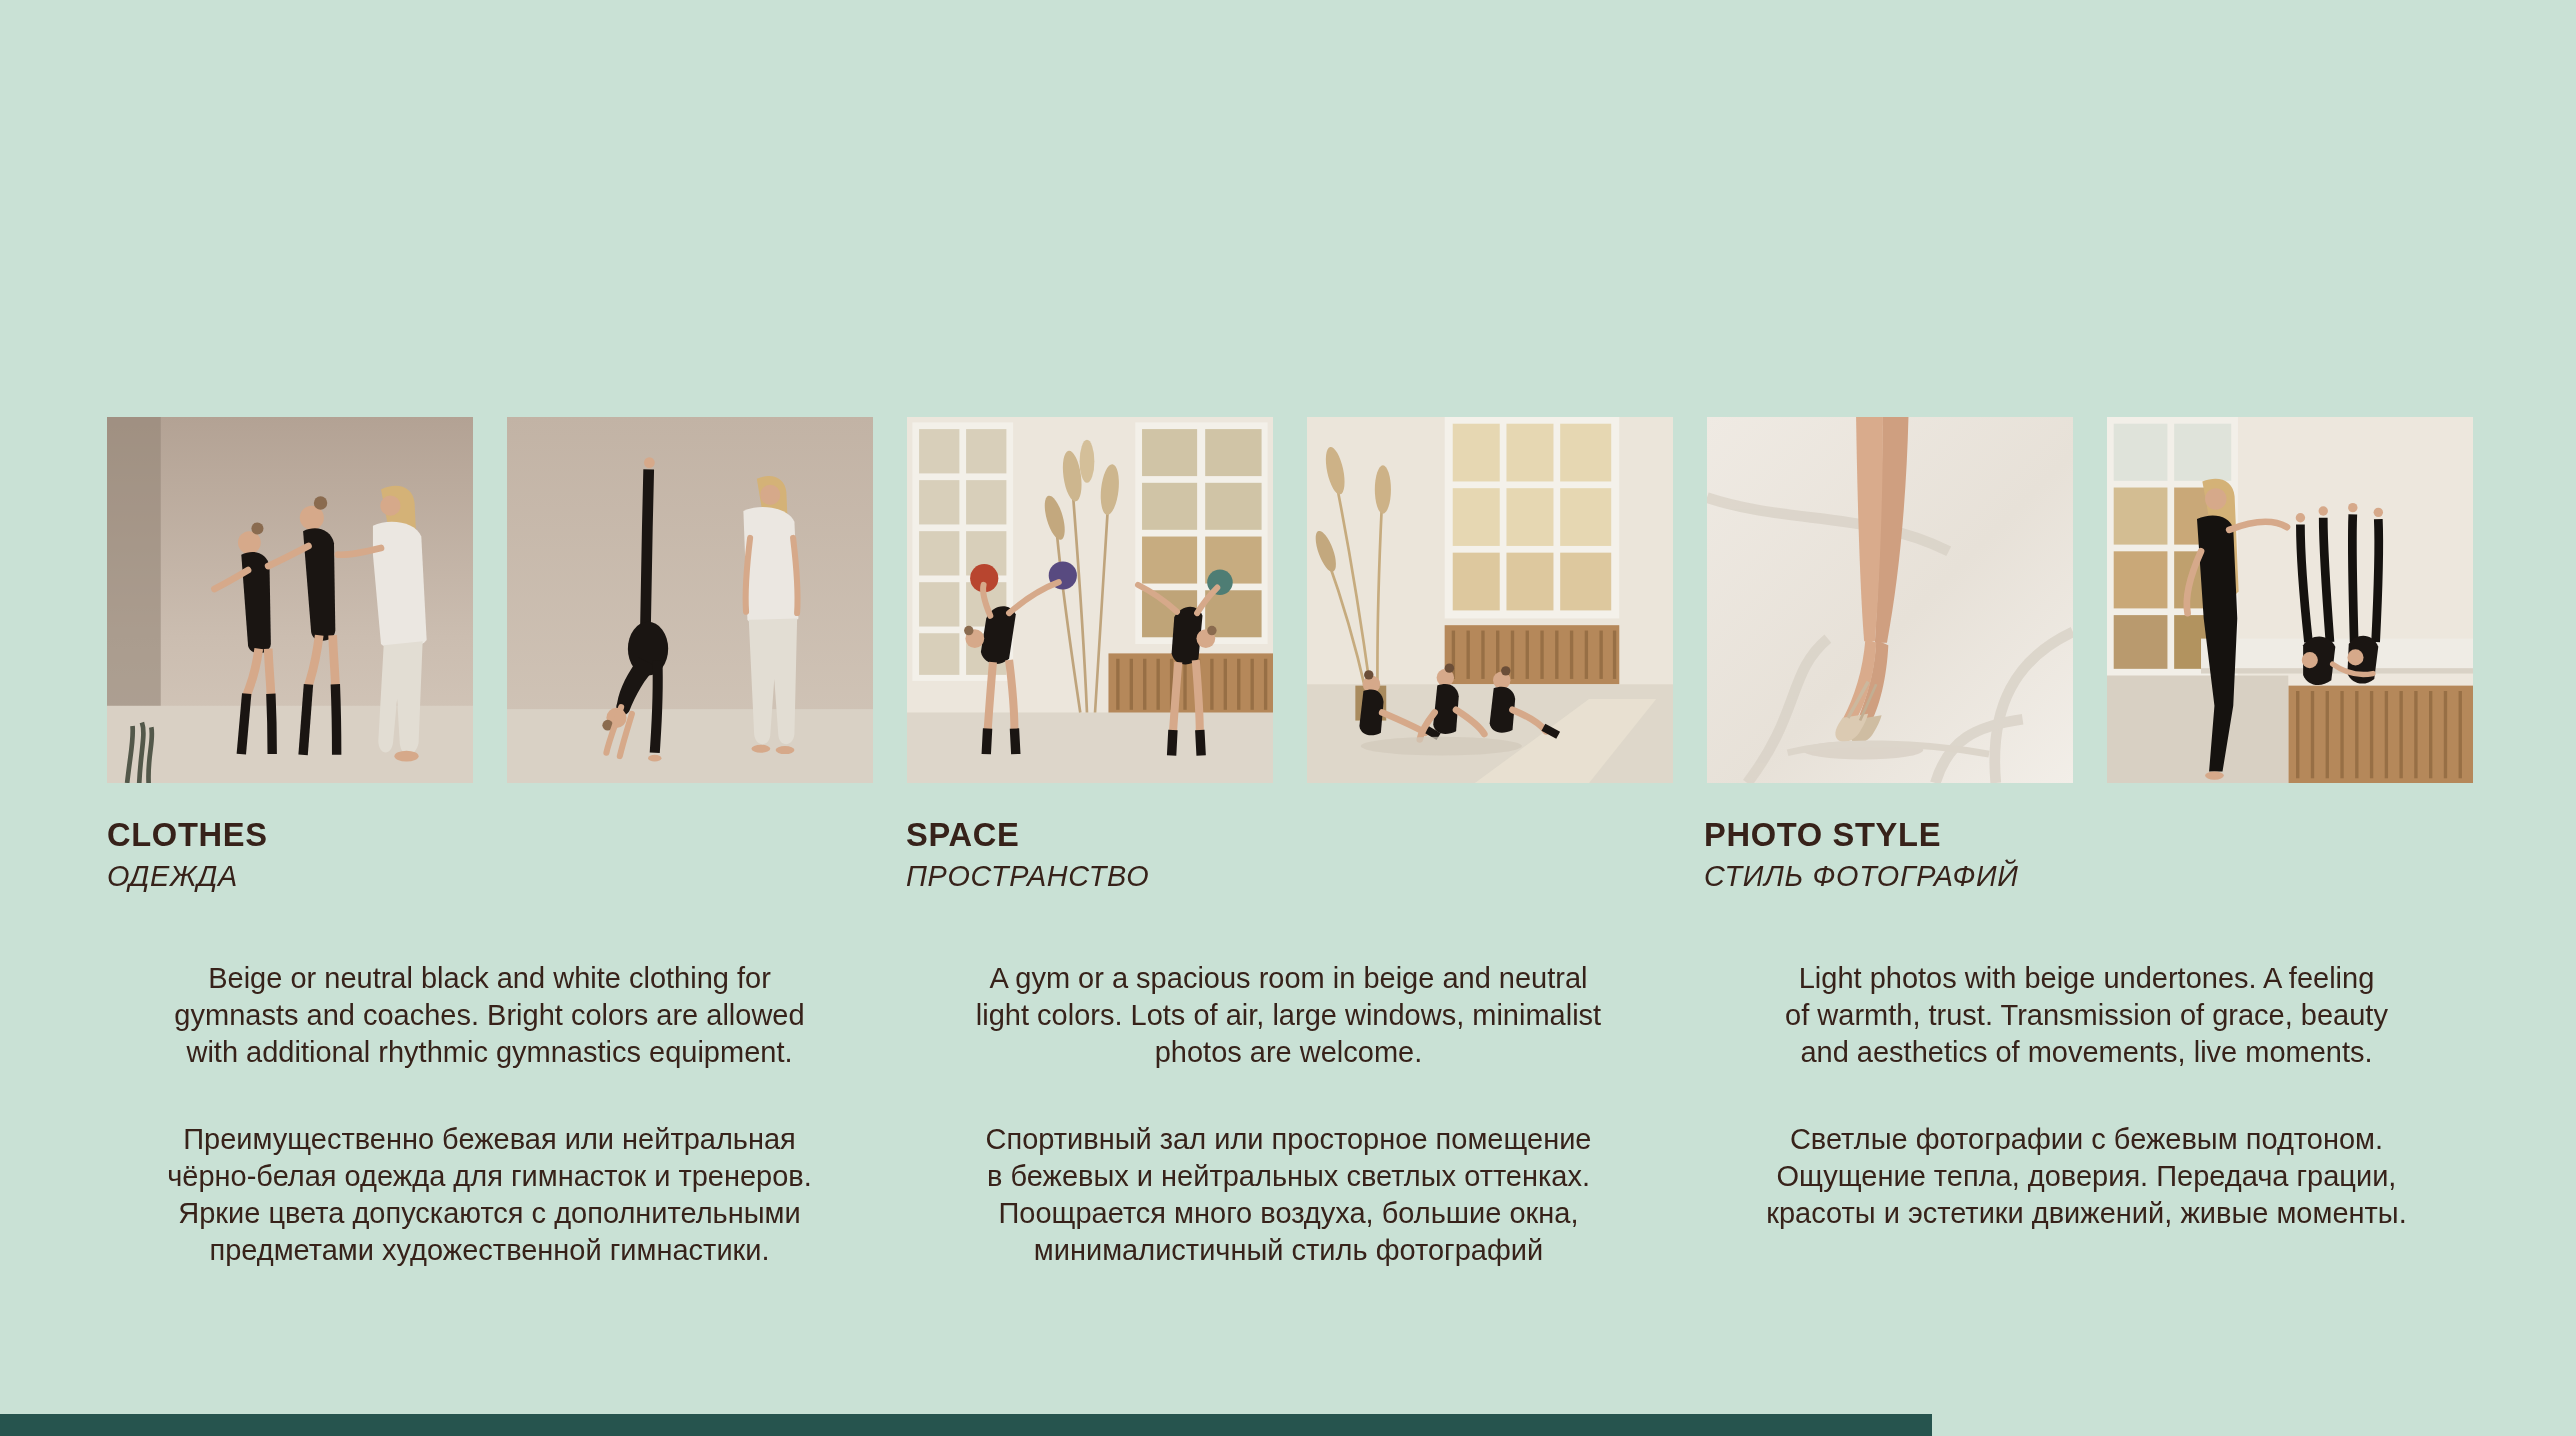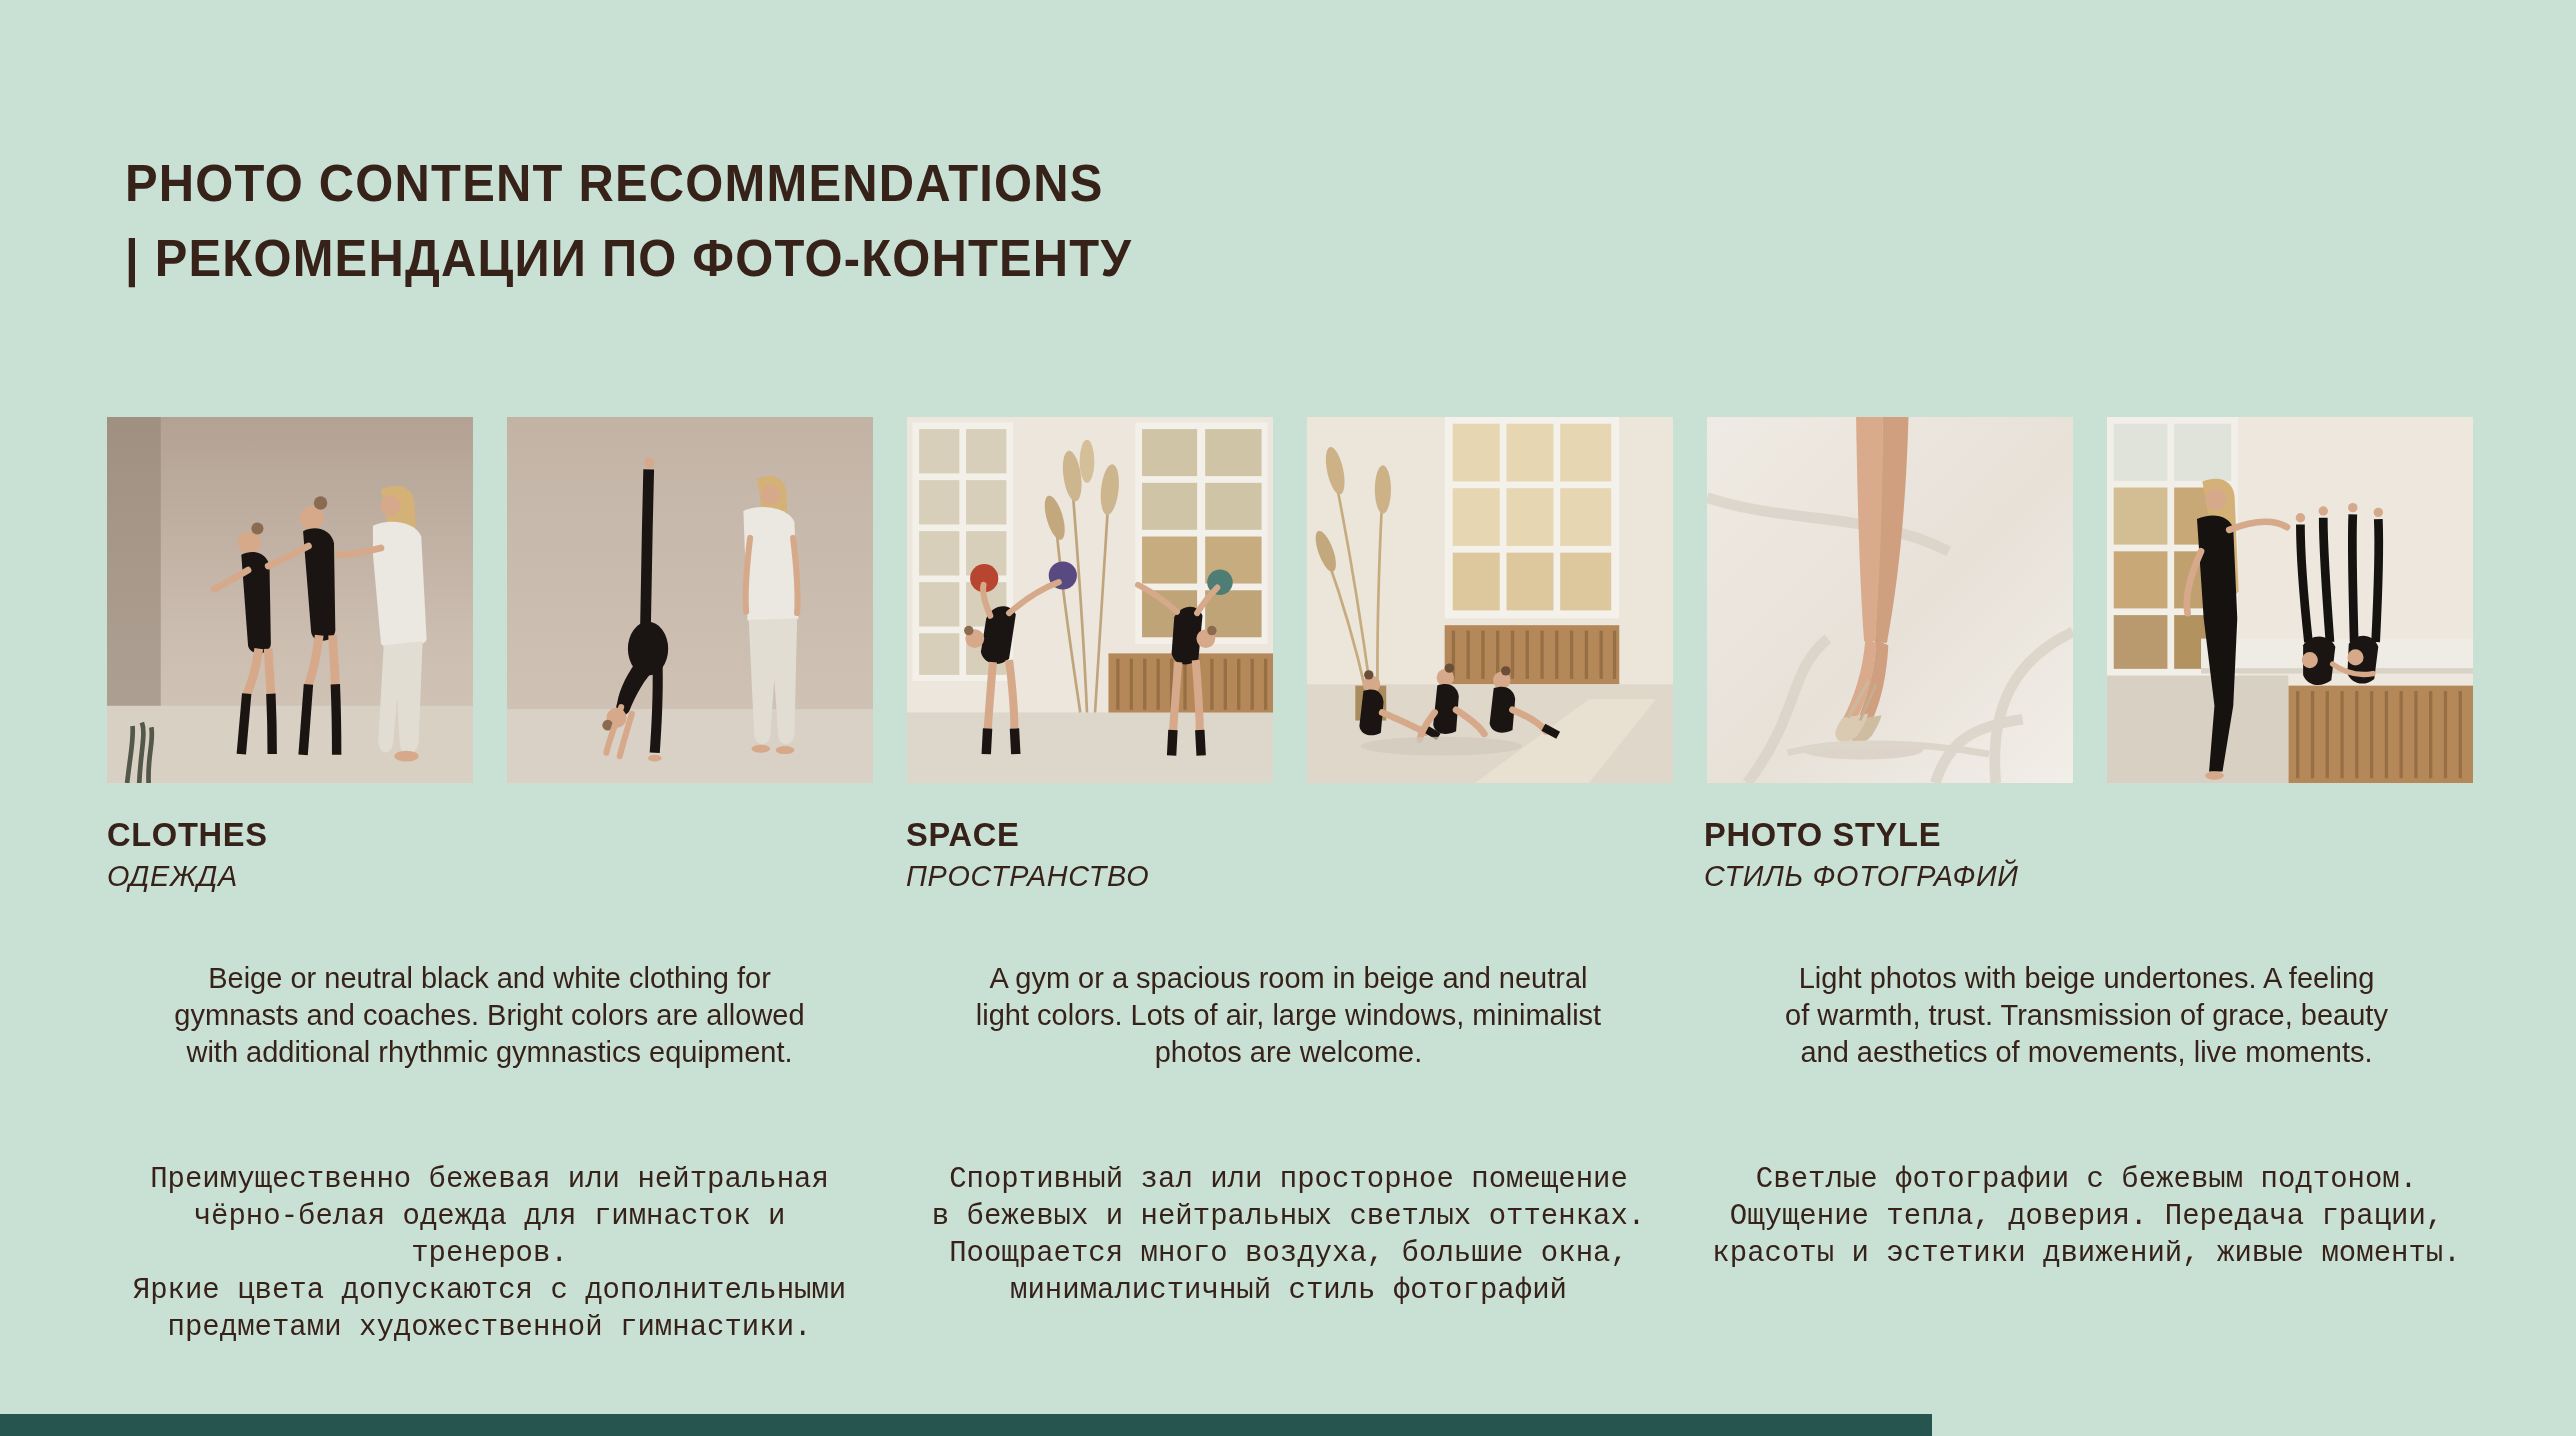--- a/index.html
+++ b/index.html
@@ -43,36 +43,32 @@
   .col .sub{
     margin:4px 0 0 0;font-size:30px;line-height:36px;
     font-style:italic;font-weight:400;letter-spacing:0.7px;
     transform:scaleX(.96);transform-origin:left center;
   }
   .col .para{
     font-size:29px;line-height:37px;font-weight:400;
     white-space:pre-line;margin:0;text-align:center;
   }
   .col .en{margin-top:66px;}
-  .col .ru{margin-top:90px;font-family:Liberation Mono, monospace;}
+  .col .ru{margin-top:50px;}
   
   .footer-bar{
     position:absolute;left:0;bottom:0;
     width:1932px;height:23px;background:#26544e;
   }
 </style>
 </head>
 <body>
 
 <div class="slide">
 
-  <div class="title">
-    <span class="line">PHOTO CONTENT RECOMMENDATIONS</span>
-    <span class="line">| РЕКОМЕНДАЦИИ ПО ФОТО-КОНТЕНТУ</span>
-  </div>
 
   <div class="strip">
 
     <figure class="photo" style="margin:0" aria-label="Two young gymnasts in black leotards and long black leg warmers posing in profile with a coach in white behind them, beige studio backdrop">
       <svg viewBox="0 0 545 545">
         <defs>
           <linearGradient id="p1w" x1="0" y1="0" x2="0" y2="1">
             <stop offset="0" stop-color="#b3a294"></stop>
               <stop offset=".6" stop-color="#cbbdb0"></stop>
               <stop offset="1" stop-color="#d5c9bc"></stop>

